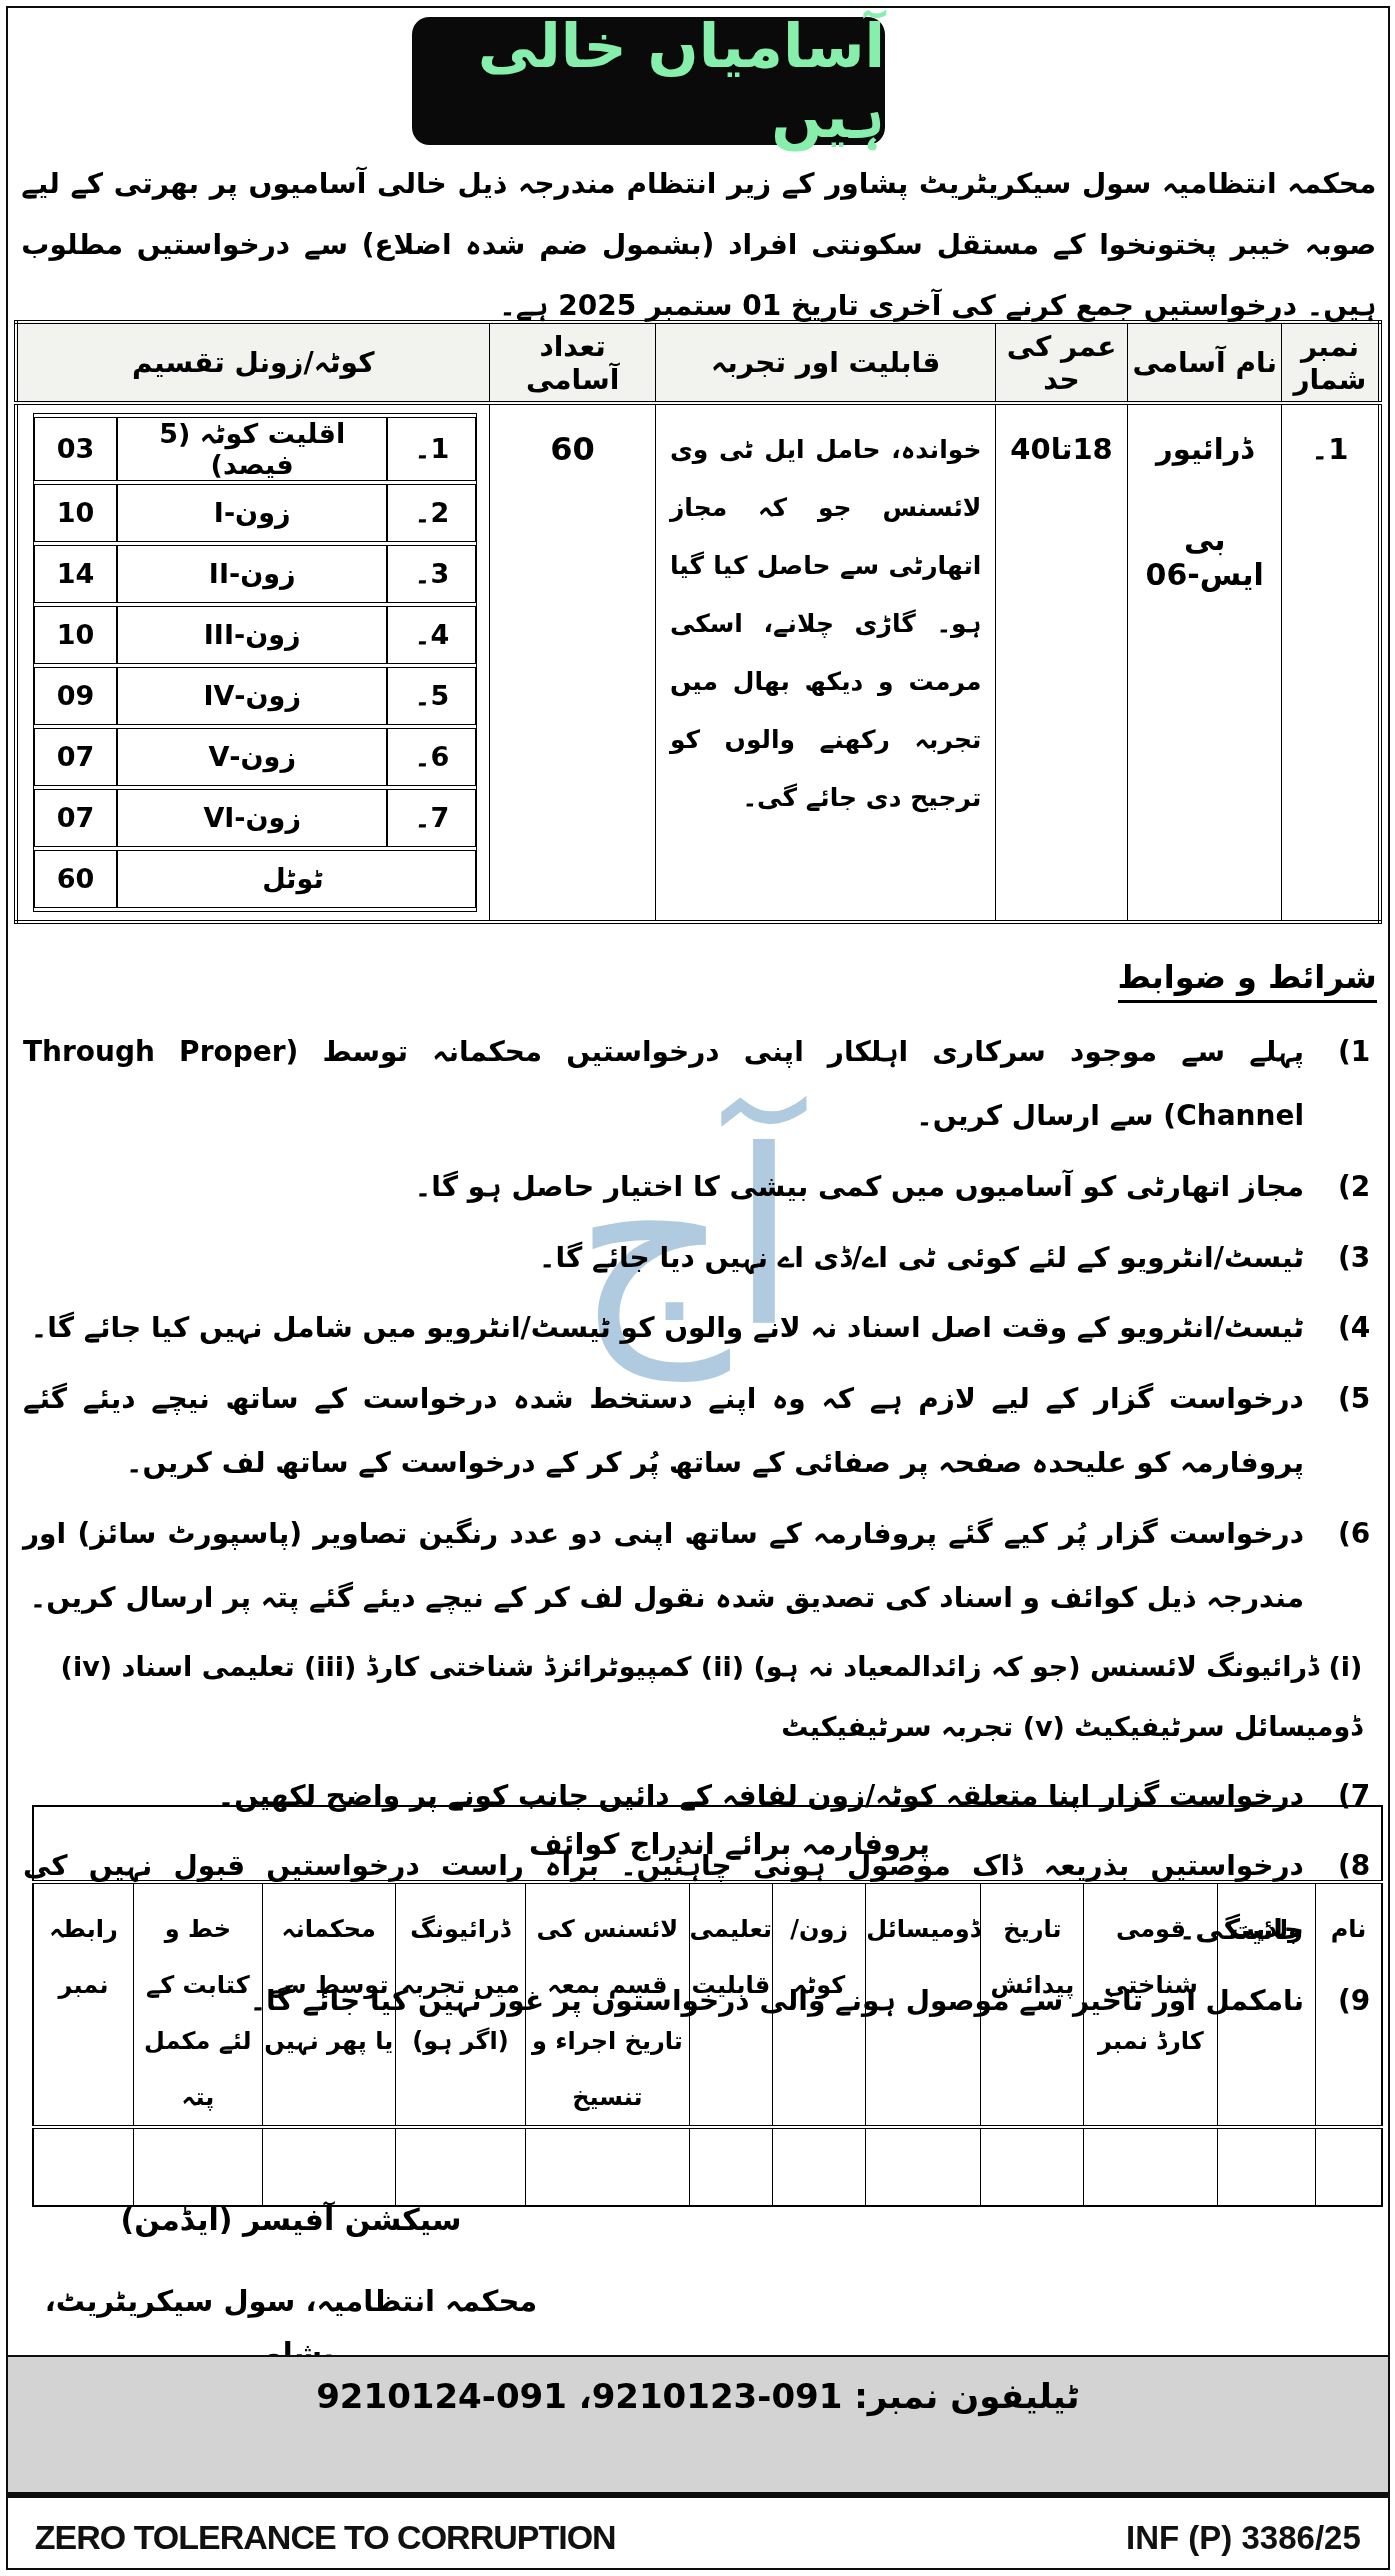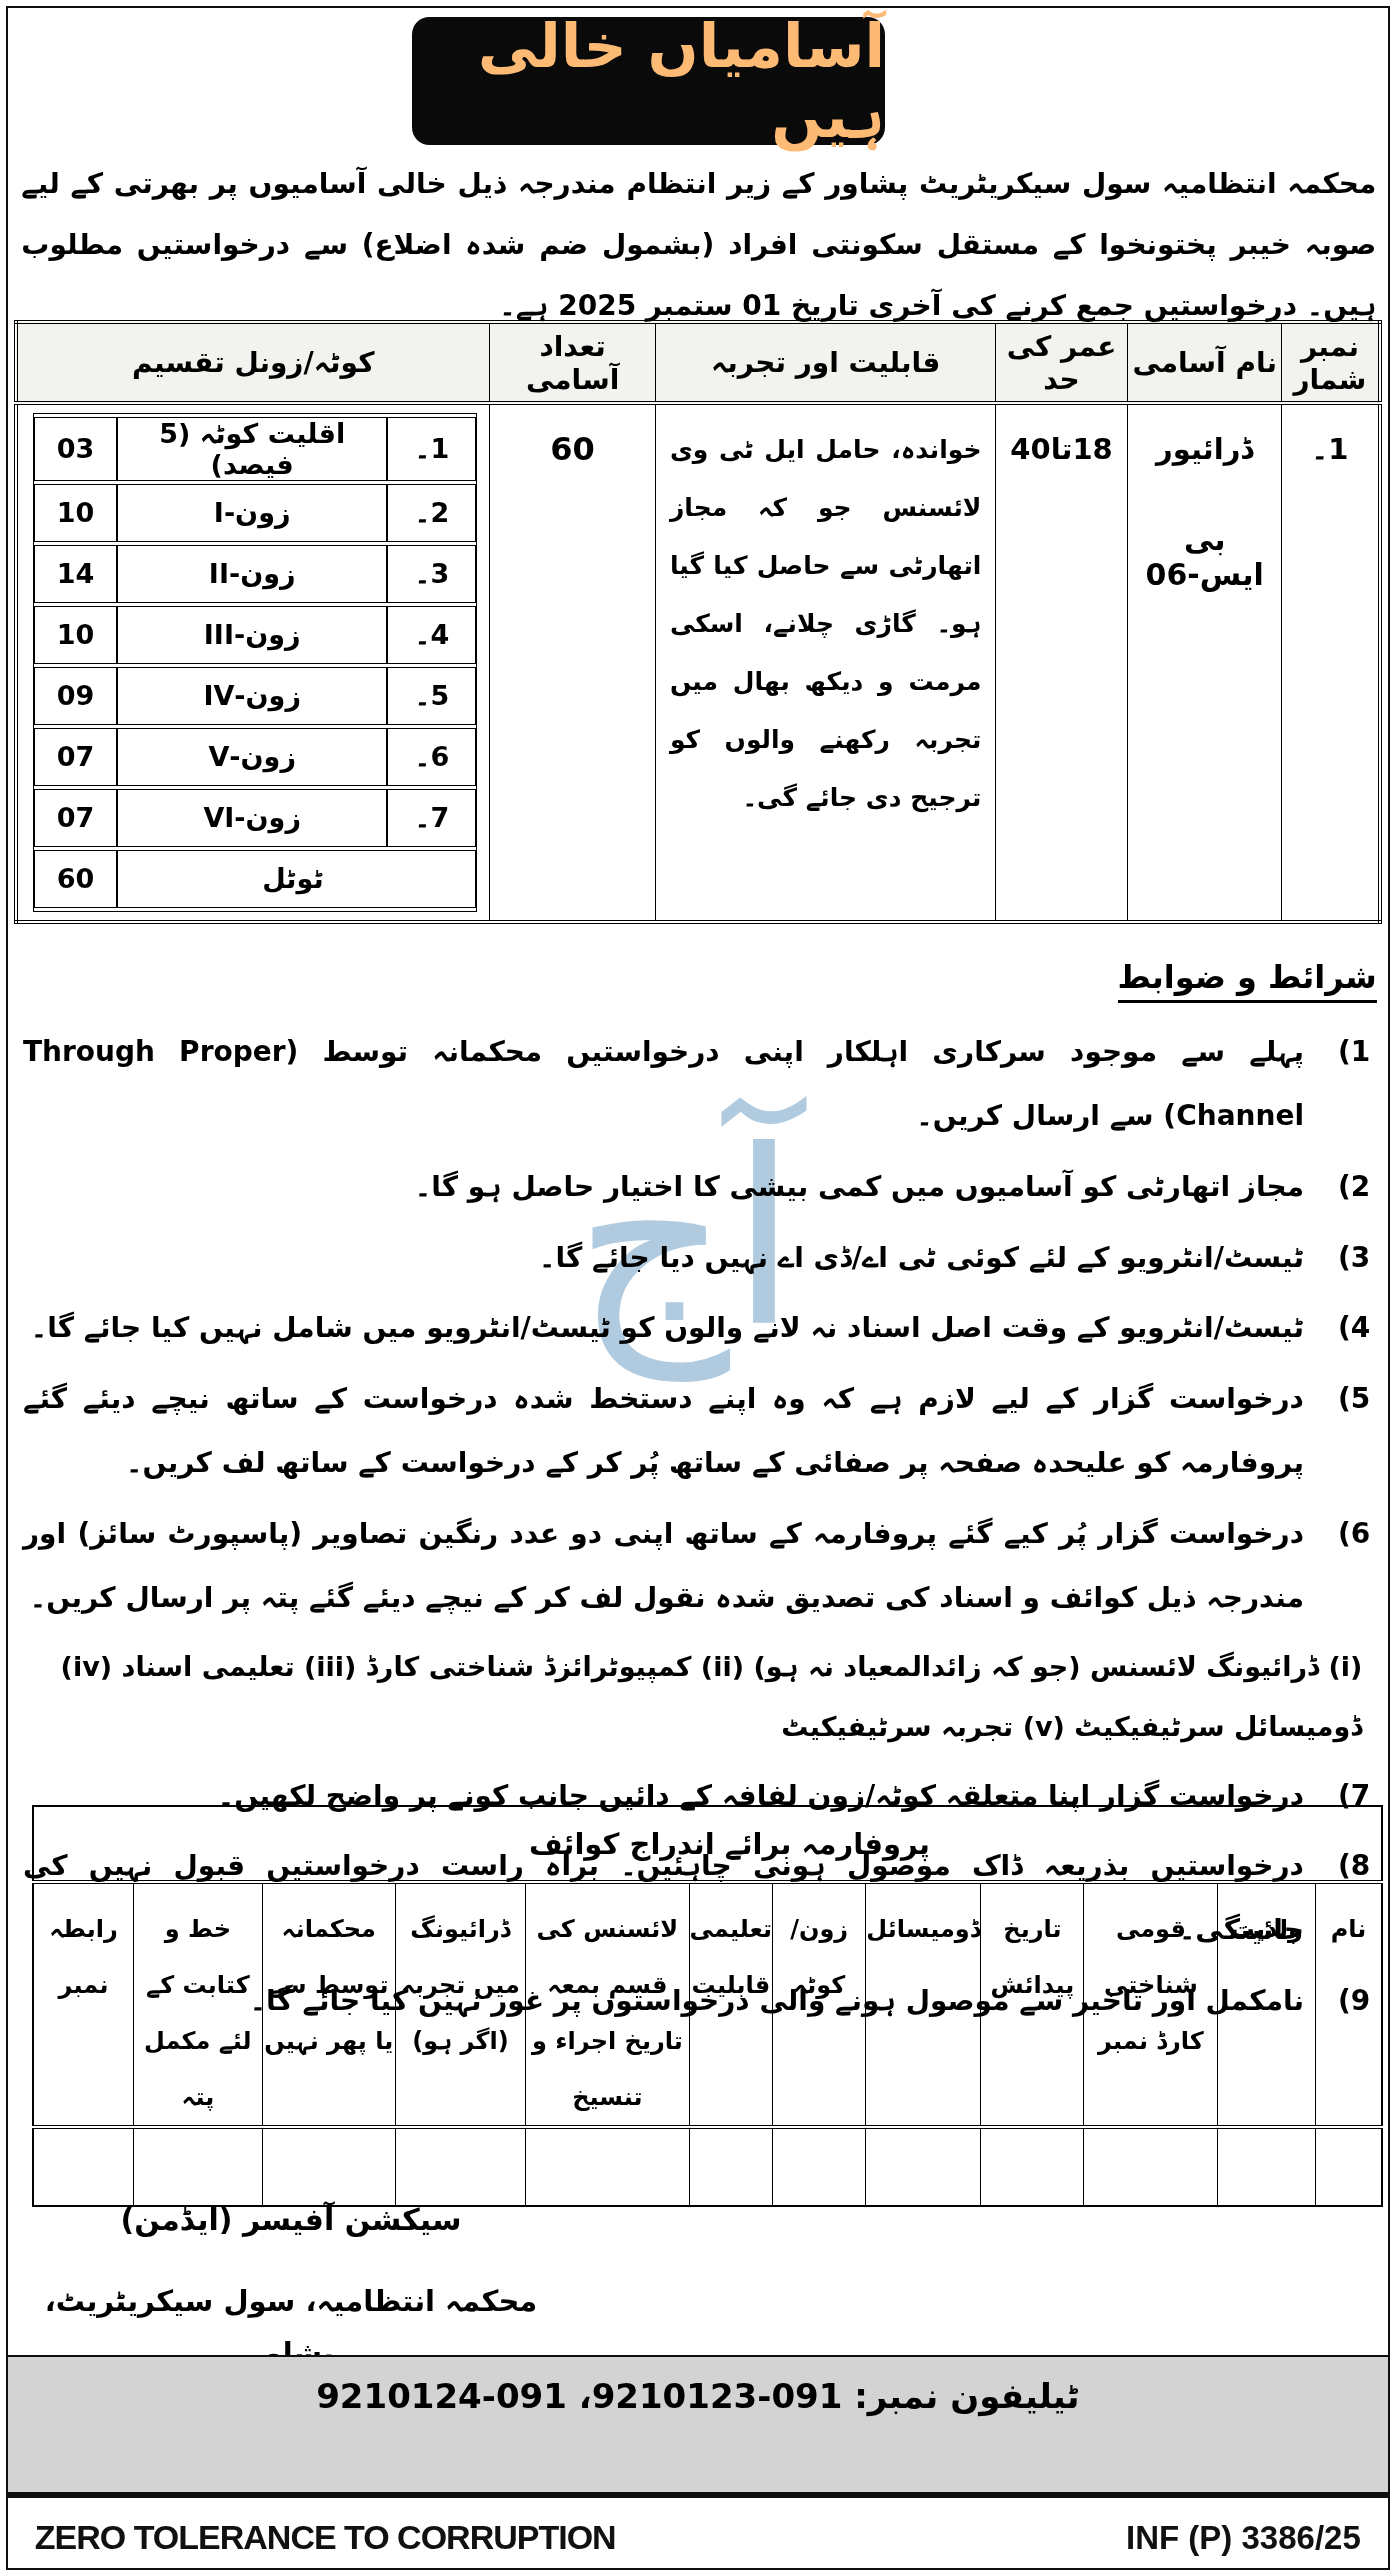--- a/index.html
+++ b/index.html
@@ -7,21 +7,21 @@
   .page { position:relative; width:1396px; height:2576px; background:#fff; overflow:hidden; }
   .frame { position:absolute; inset:5.8px; border:2.9px solid #0e0e0e; pointer-events:none; z-index:5; }
 
   .watermark { position:absolute; left:574px; top:1118px; z-index:0;
     font-size:242px; font-weight:400; color:#9dbfd8; opacity:.8; line-height:1; }
 
   .content { position:absolute; inset:0; z-index:1; }
 
   .title-box { position:absolute; left:412px; top:17.4px; width:473px; height:128px;
     background:#0a0a0a; border-radius:17.4px; display:flex; align-items:center; justify-content:center; }
-  .title-box .t { color:#fdba74; font-size:60px; font-weight:700; direction:rtl; }
+  .title-box .t { color:#86efac; font-size:60px; font-weight:700; direction:rtl; }
 
   .intro { position:absolute; left:21.3px; top:153px; width:1355px; direction:rtl;
     font-size:28px; font-weight:700; line-height:61px; text-align:justify; text-align-last:right; }
 
   
   .vtab-wrap { position:absolute; left:13.6px; top:320px; width:1368px; }
   table.vtab { width:100%; border-collapse:collapse; direction:rtl; border:4.8px double #000; }
   table.vtab th { background:#f2f2ee; border:1.9px solid #000; border-bottom:4.8px double #000;
     height:81px; font-size:28px; font-weight:700; text-align:center; }
   table.vtab td { border:1.9px solid #000; vertical-align:top; }

